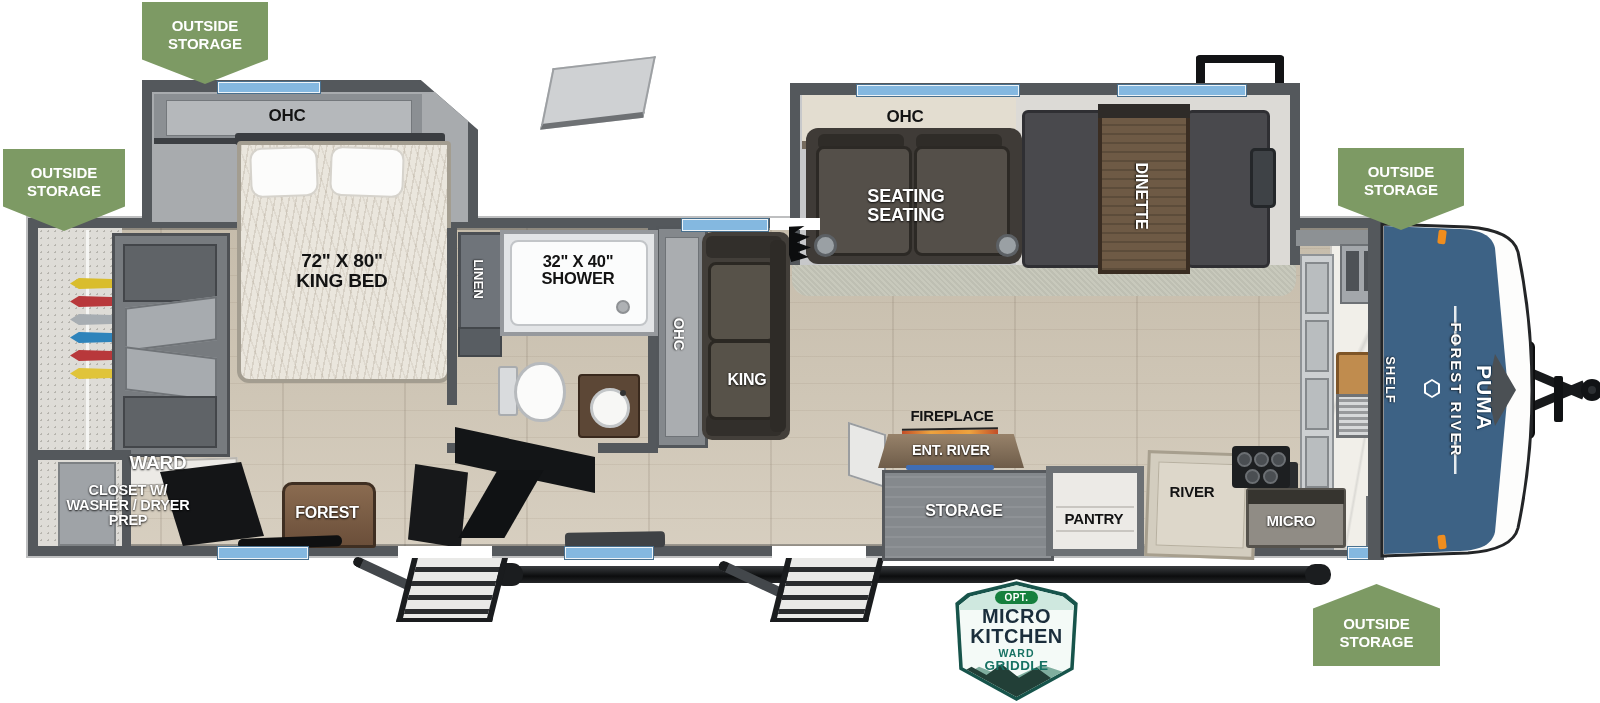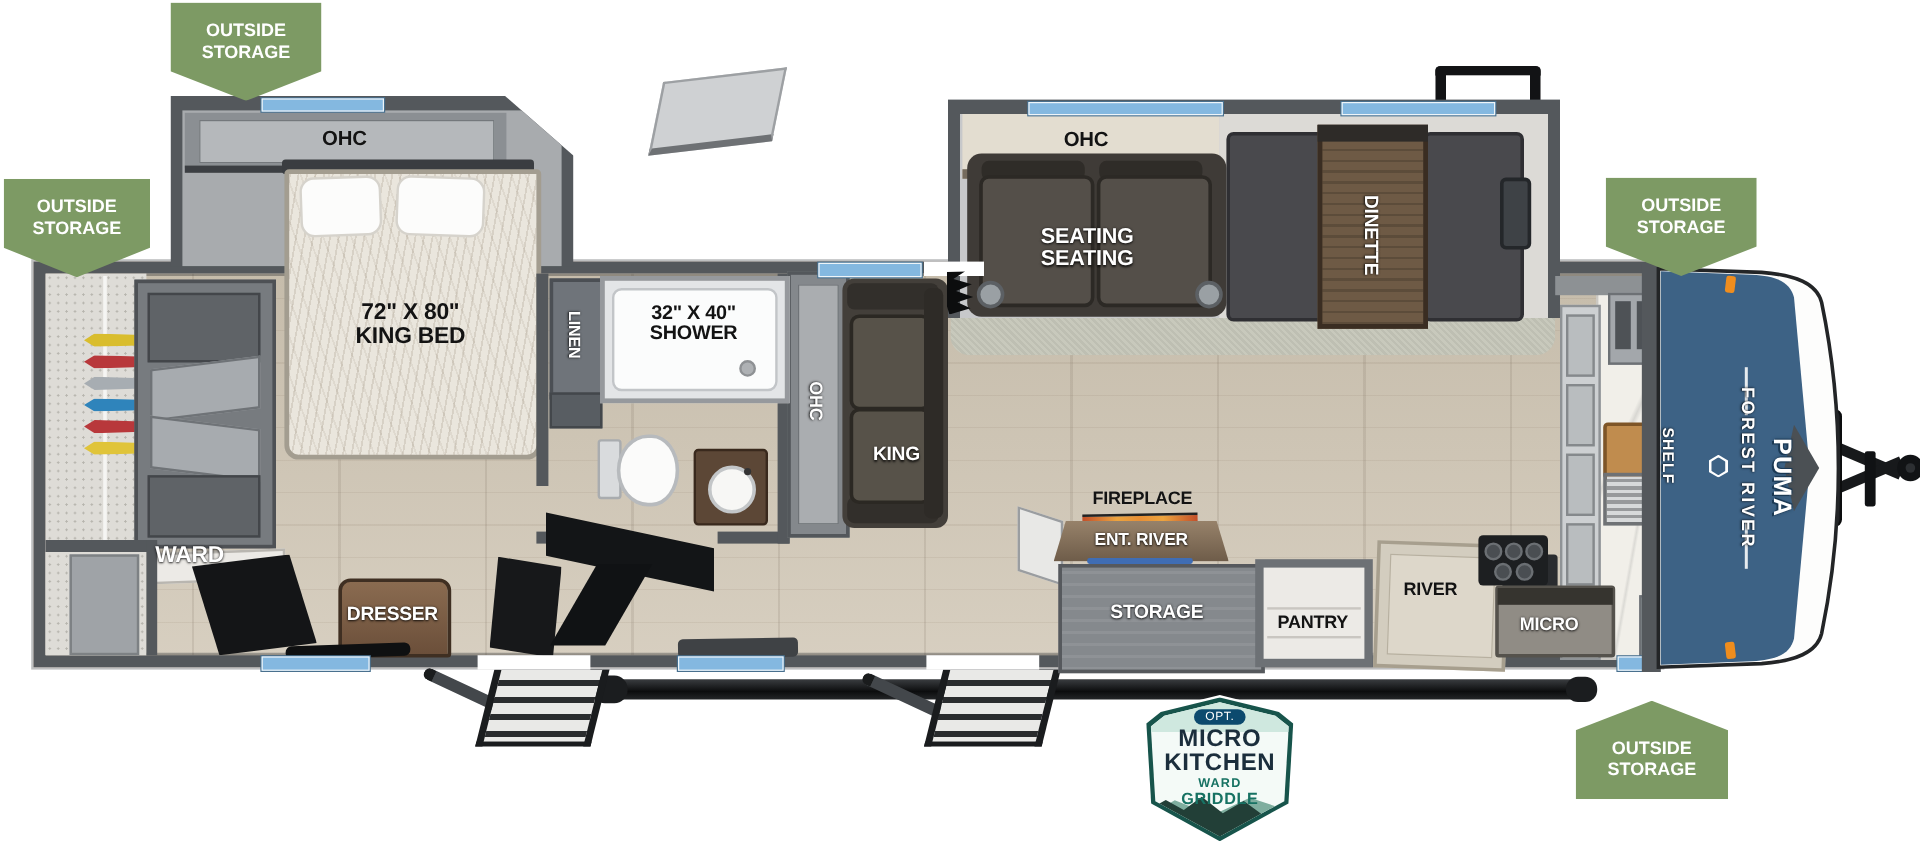--- a/index.html
+++ b/index.html
@@ -269,21 +269,26 @@
     <div class="abs" style="left:2px;top:2px;width:12px;height:15px;background:var(--cap_blue,#3d6285);
                 clip-path:polygon(50% 0,100% 25%,100% 75%,50% 100%,0 75%,0 25%);"></div>
   </div>
 
   <div class="lbl lb" style="left:287px;top:116px;font-size:17px;">OHC</div>
   <div class="lbl lb" style="left:342px;top:271px;font-size:19px;">
     <span style="display:block">72" X 80"</span>
     <span style="display:block">KING BED</span>
   </div>
   <div class="lbl lw" style="left:158px;top:422px;font-size:19px;margin-top:41px;">WARD</div>
-  <div class="lbl lw" style="left:327px;top:513px;font-size:16px;">DRESSER</div>
+  <div class="lbl lw" style="left:128px;top:506px;font-size:14.5px;">
+    <span style="display:block">CLOSET W/</span>
+    <span style="display:block">WASHER / DRYER</span>
+    <span style="display:block">PREP</span>
+  </div>
+  <div class="lbl lw" style="left:327px;top:513px;font-size:16px;">FOREST</div>
   <div class="lbl lw rot" style="left:478px;top:279px;font-size:13.5px;">LINEN</div>
   <div class="lbl lb" style="left:578px;top:270px;font-size:16.5px;">
     <span style="display:block">32" X 40"</span>
     <span style="display:block">SHOWER</span>
   </div>
   <div class="lbl lw rot" style="left:679px;top:334px;font-size:15px;">OHC</div>
   <div class="lbl lw" style="left:747px;top:380px;font-size:16px;">KING</div>
   <div class="lbl lb" style="left:905px;top:117px;font-size:17px;">OHC</div>
   <div class="lbl lw" style="left:906px;top:206px;font-size:18px;">
     <span style="display:block">SEATING</span>
@@ -324,21 +329,21 @@
     <div class="abs" style="left:2px;top:2px;right:2px;bottom:2px;background:var(--badge_teal,#17544b);
          clip-path:polygon(50% 1%,87% 11%,96% 19%,93% 74%,50% 100%,7% 74%,4% 19%,13% 11%);"></div>
     <div class="abs" style="left:6px;top:6px;right:6px;bottom:6px;background:#f4faf7;overflow:hidden;
          clip-path:polygon(50% 1%,87% 11%,96% 19%,93% 74%,50% 100%,7% 74%,4% 19%,13% 11%);">
       <div class="abs" style="left:0;top:0;width:100%;height:26px;background:#cfe8df;"></div>
       <div class="abs" style="left:0;bottom:0;width:100%;height:52px;background:#7fae9f;
            clip-path:polygon(0 70%,20% 42%,45% 66%,70% 38%,100% 62%,100% 100%,0 100%);"></div>
       <div class="abs" style="left:0;bottom:0;width:100%;height:46px;background:#223f37;
            clip-path:polygon(0 55%,14% 34%,26% 52%,38% 28%,52% 58%,66% 36%,78% 60%,90% 44%,100% 58%,100% 100%,0 100%);"></div>
       <div class="abs" style="left:0;top:7px;width:100%;display:flex;flex-direction:column;align-items:center;z-index:5;">
-        <span style="background:#0c4a6e;color:#fff;font-size:10px;font-weight:400;letter-spacing:.5px;
+        <span style="background:#15803d;color:#fff;font-size:10px;font-weight:700;letter-spacing:.5px;
                      padding:1px 9px;border-radius:9px;">OPT.</span>
         <span style="margin-top:2px;font-size:20px;font-weight:800;color:#1b2e3c;letter-spacing:.5px;line-height:1.0;">MICRO</span>
         <span style="font-size:20px;font-weight:800;color:#1b2e3c;letter-spacing:.5px;line-height:1.0;">KITCHEN</span>
         <span style="margin-top:2px;font-size:10.5px;font-weight:800;color:#177263;letter-spacing:1px;line-height:1.0;">WARD</span>
         <span style="font-size:13.5px;font-weight:800;color:#177263;letter-spacing:.5px;line-height:1.1;">GRIDDLE</span>
       </div>
     </div>
   </div>
 
 </div>

